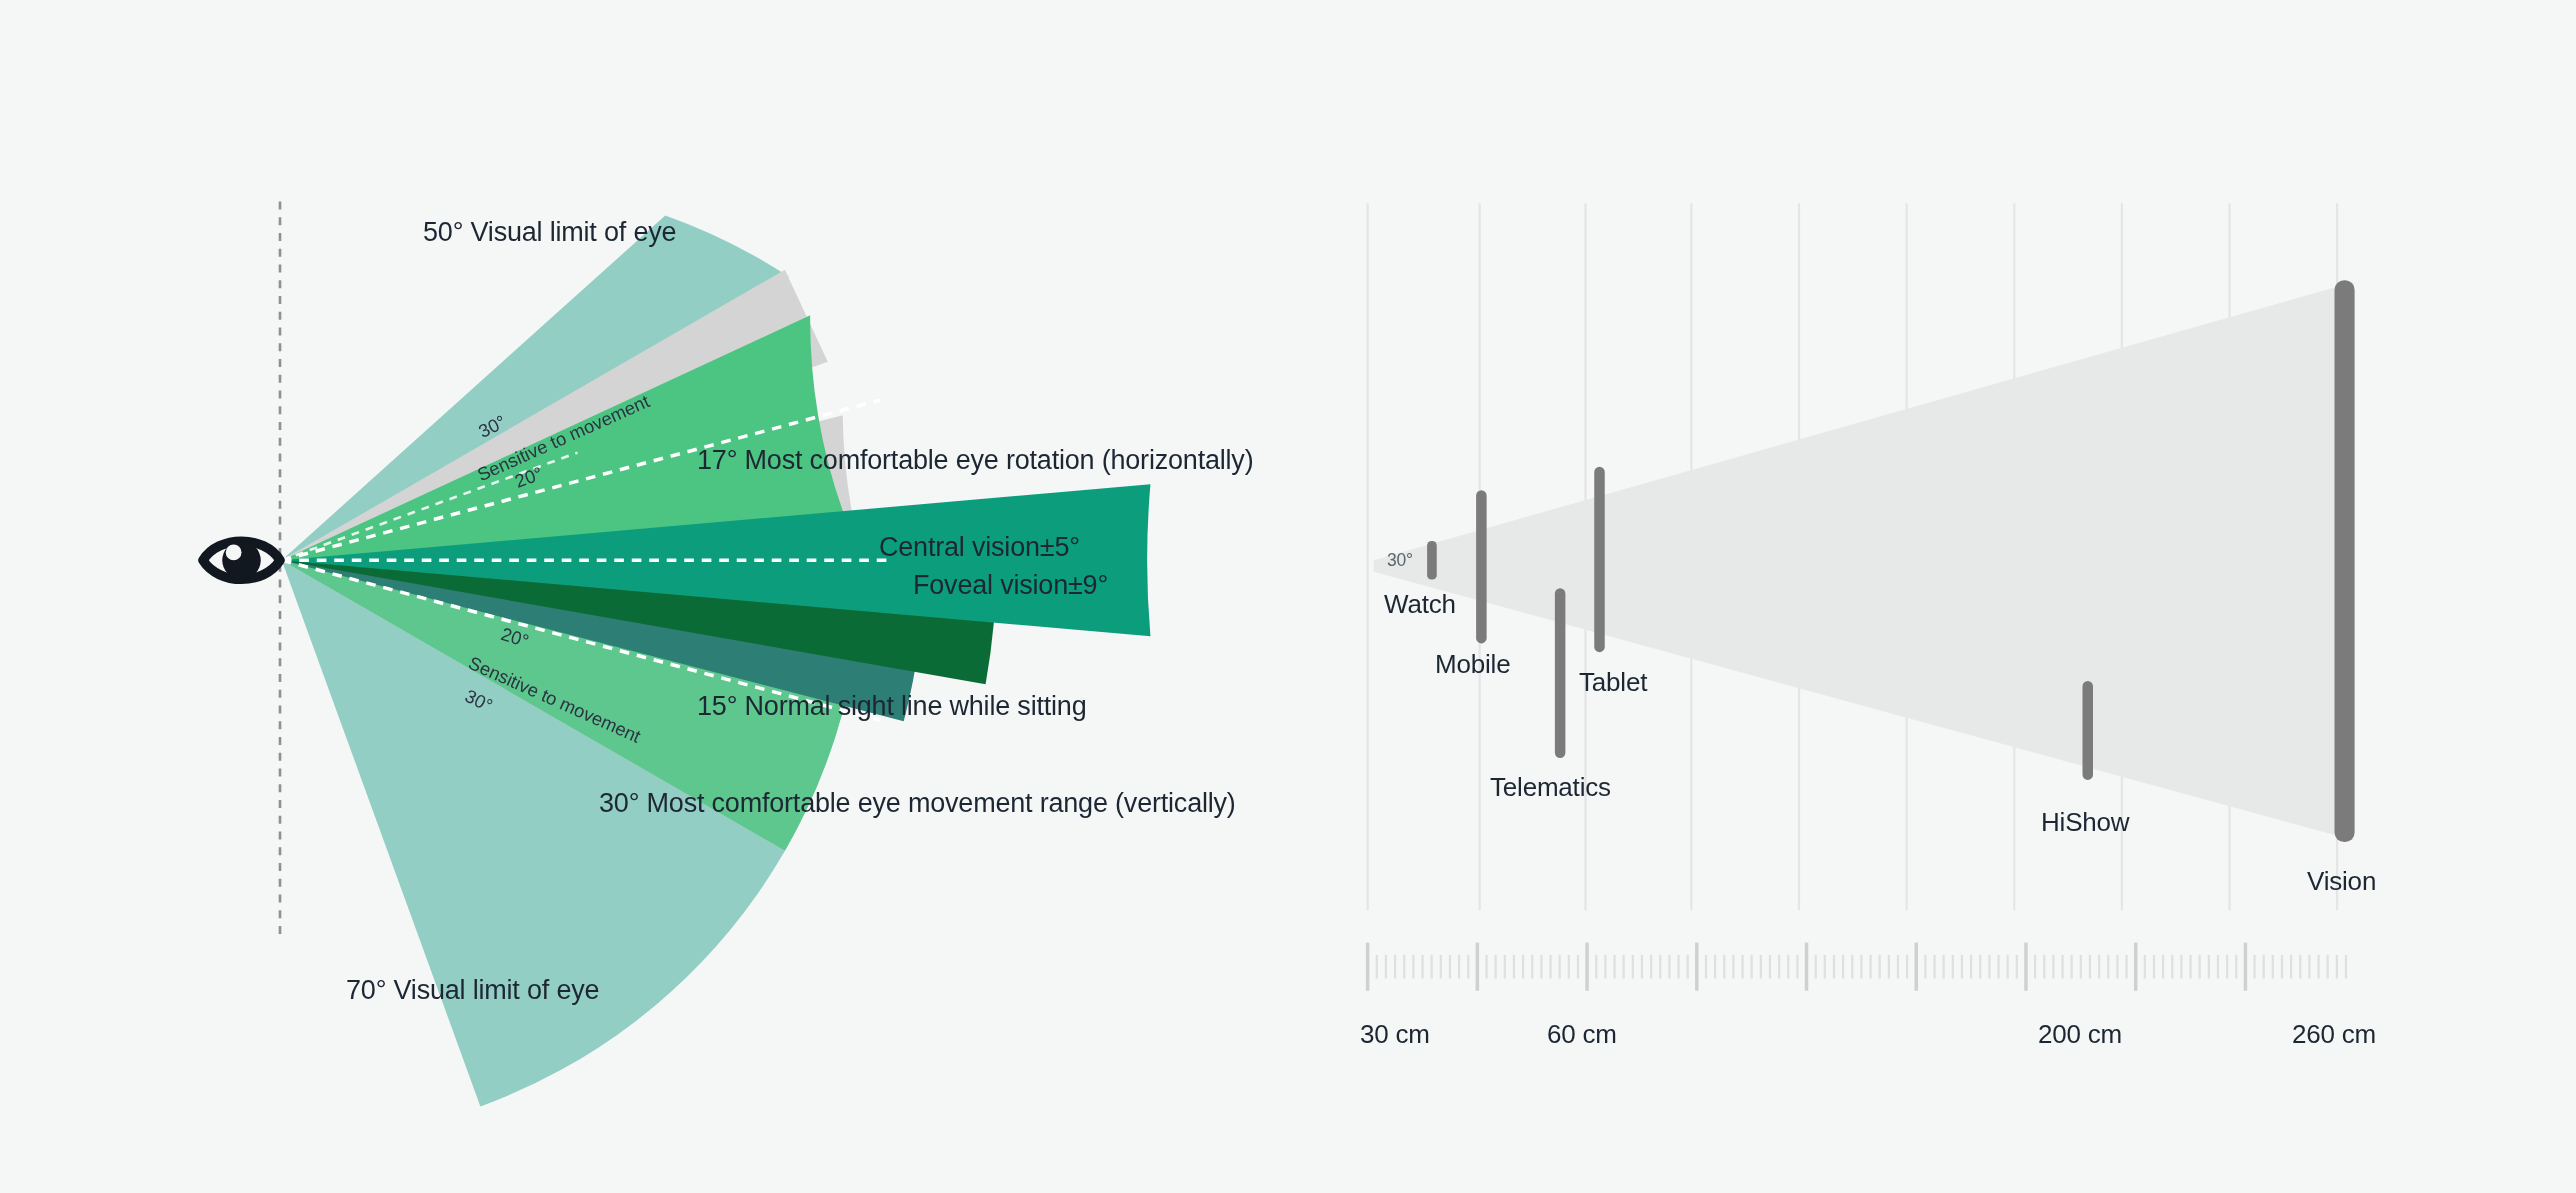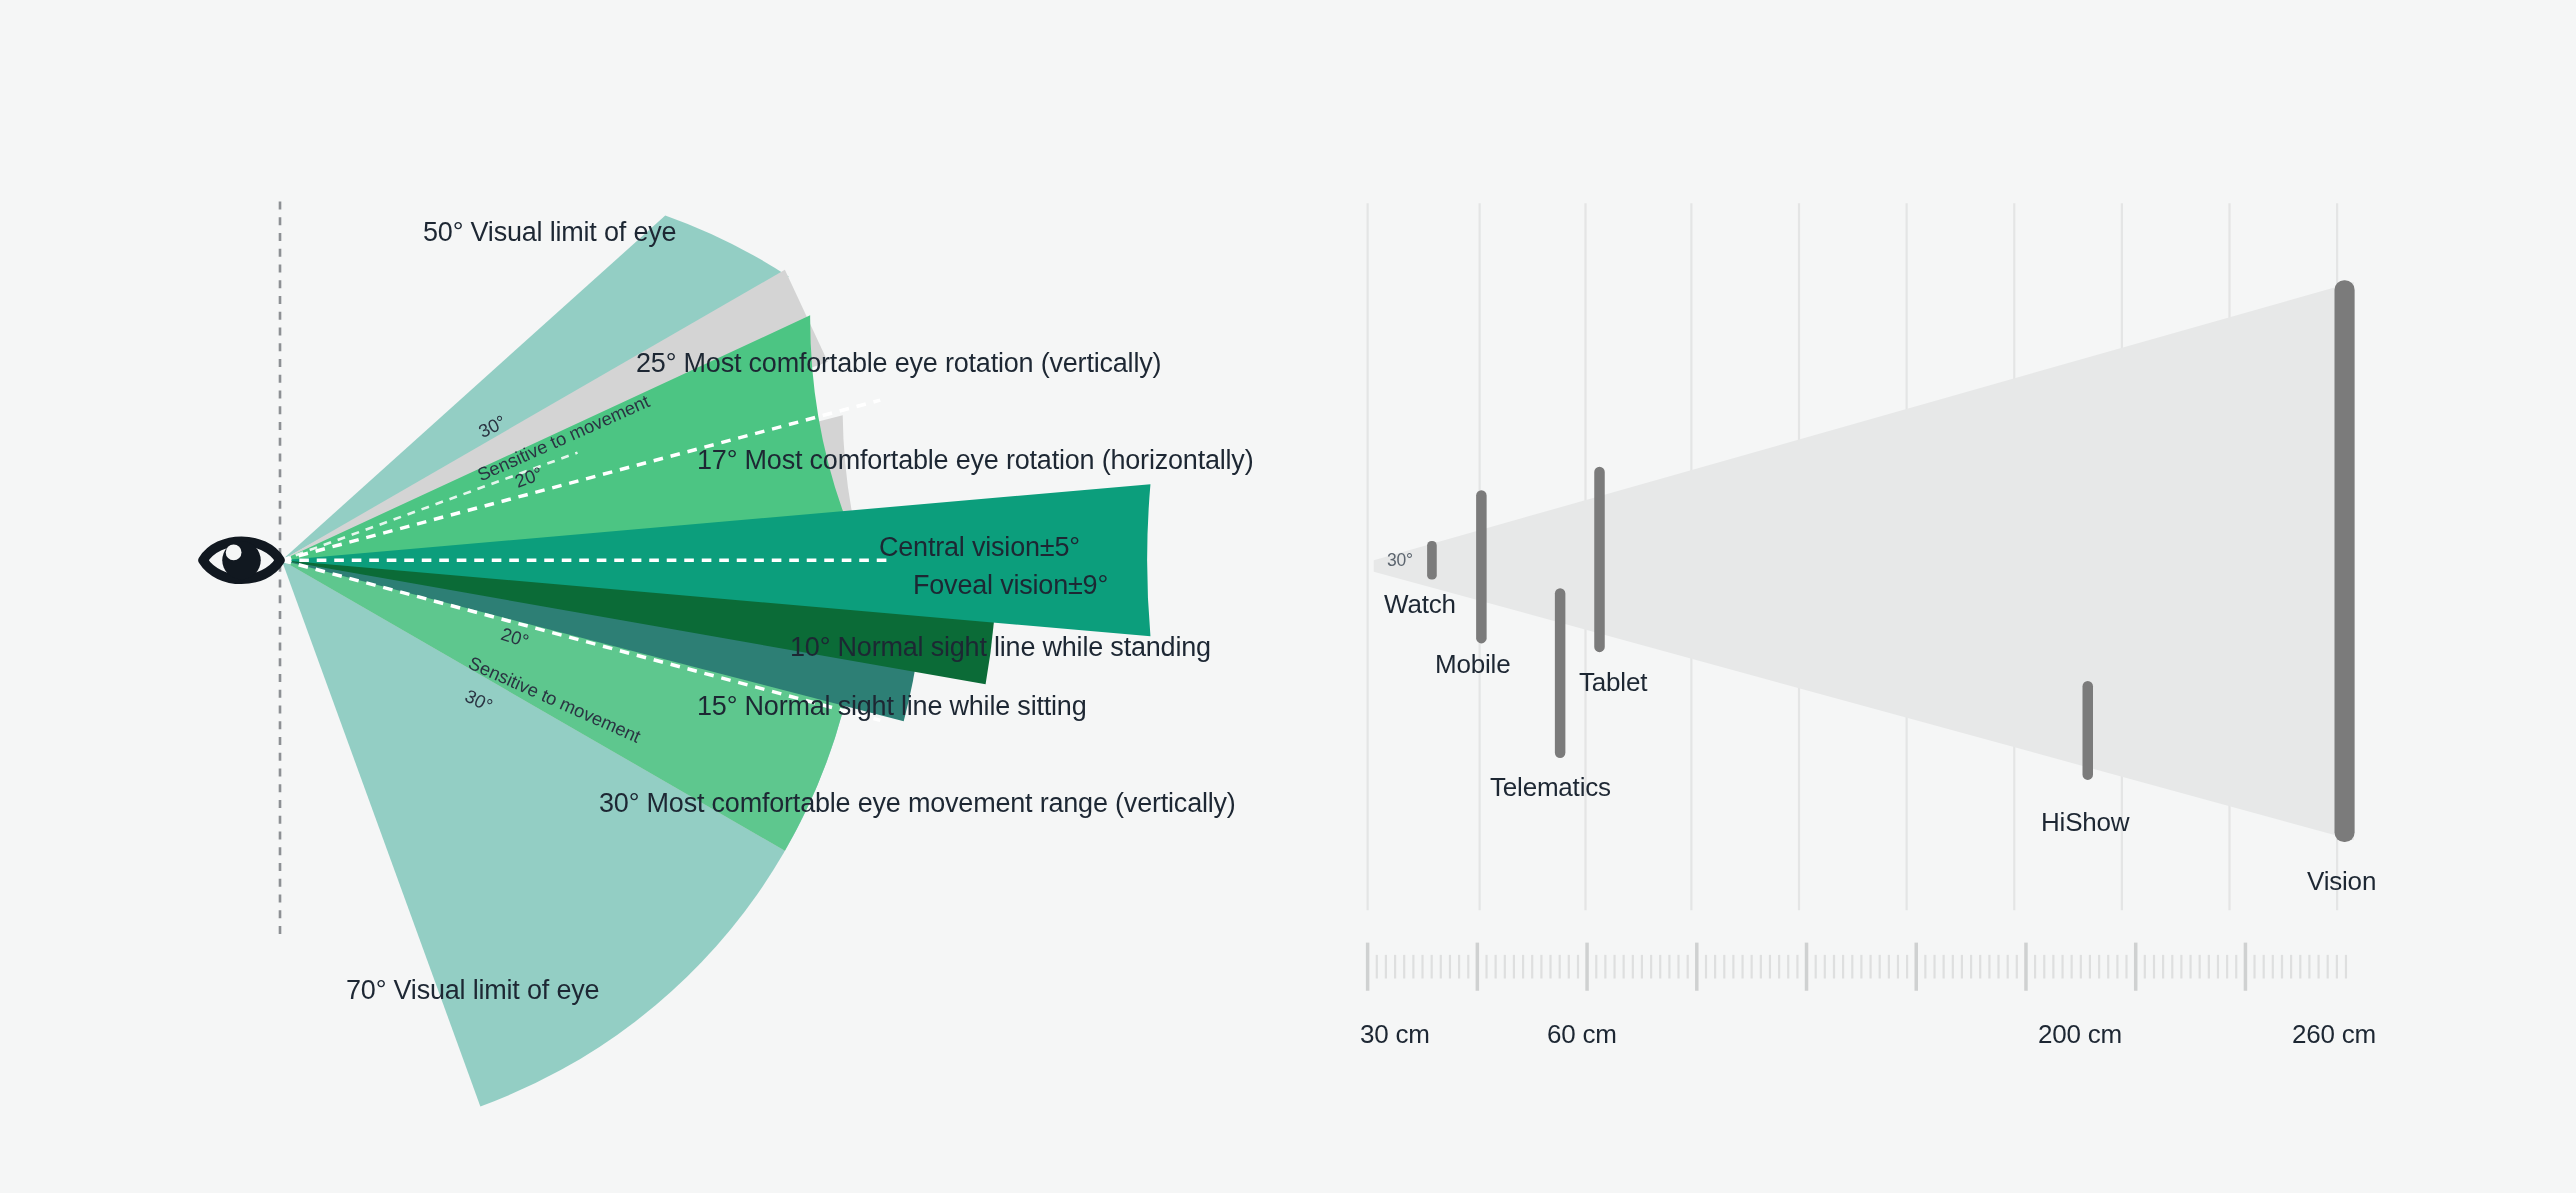--- a/index.html
+++ b/index.html
@@ -231,29 +231,27 @@
       <line x1="2628.9" x2="2628.9" y1="1091" y2="1118" stroke="#dedfdf" stroke-width="2.5"></line>
       <line x1="2639.3" x2="2639.3" y1="1091" y2="1118" stroke="#dedfdf" stroke-width="2.5"></line>
       <line x1="2649.8" x2="2649.8" y1="1091" y2="1118" stroke="#dedfdf" stroke-width="2.5"></line>
       <line x1="2660.2" x2="2660.2" y1="1091" y2="1118" stroke="#dedfdf" stroke-width="2.5"></line>
       <line x1="2670.7" x2="2670.7" y1="1091" y2="1118" stroke="#dedfdf" stroke-width="2.5"></line>
       <line x1="2681.1" x2="2681.1" y1="1091" y2="1118" stroke="#dedfdf" stroke-width="2.5"></line>
     </svg>
 
   <div class="lbl lbl-big" style="left:423px;top:217px;">50° Visual limit of eye</div>
 
-  <div class="lbl lbl-big" style="left:636px;top:348px;">25° Most comfortable eye rotation (vertically)</div>
 
   <div class="lbl lbl-big" style="left:697px;top:445px;">17° Most comfortable eye rotation (horizontally)</div>
 
   <div class="lbl lbl-big" style="left:879px;top:532px;">Central vision±5°</div>
 
   <div class="lbl lbl-big" style="left:913px;top:570px;">Foveal vision±9°</div>
 
-  <div class="lbl lbl-big" style="left:790px;top:632px;">10° Normal sight line while standing</div>
 
   <div class="lbl lbl-big" style="left:697px;top:691px;">15° Normal sight line while sitting</div>
 
   <div class="lbl lbl-big" style="left:599px;top:788px;text-align:center;">30° Most comfortable eye movement range (vertically)</div>
 
   <div class="lbl lbl-big" style="left:346px;top:975px;">70° Visual limit of eye</div>
 
   <div class="lbl-rot" style="left:475px;top:423px;transform:rotate(-26deg);transform-origin:left top;">30°</div>
   <div class="lbl-rot" style="left:512px;top:472px;transform:rotate(-20deg);transform-origin:left top;">20°</div>
   <div class="lbl-rot" style="left:505px;top:623px;transform:rotate(18deg);transform-origin:left top;">20°</div>

